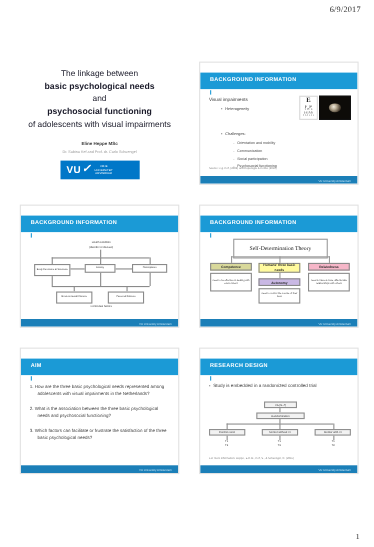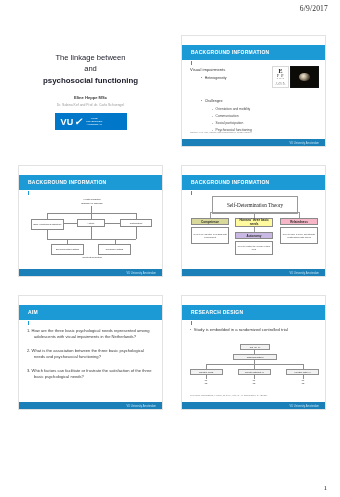--- a/index.html
+++ b/index.html
@@ -18,21 +18,21 @@
     font-family:"Liberation Serif",serif;
     font-size:7.5px;color:#2b2b2b;letter-spacing:.2px;
   }
   .page-number{
     position:absolute;bottom:5px;right:13px;
     font-family:"Liberation Serif",serif;
     font-size:7px;color:#2b2b2b;
   }
 
   .grid{
-    position:absolute;left:18px;top:35px;
+    position:absolute;left:18px;top:56px;
     width:304px;
     display:grid;
     grid-template-columns:145px 145px;
     grid-template-rows:112px 112px 115px;
     column-gap:14px;row-gap:38px;gap:18px;
   }
 
   .slide{
     position:relative;
     background:#ffffff;
@@ -182,22 +182,24 @@
 <body>
 
 <div class="page">
 
   <div class="date-header">6/9/2017</div>
 
   <div class="grid">
 
     <div class="slide plain title-slide">
       <div class="t-line">The linkage between</div>
+      <div class="t-line bold">basic psychological needs</div>
       <div class="t-line">and</div>
       <div class="t-line bold">psychosocial functioning</div>
+      <div class="t-line">of adolescents with visual impairments</div>
       <div class="t-author">Eline Heppe MSc</div>
       <div class="t-sup">Dr. Sabina Kef and Prof. dr. Carlo Schuengel</div>
       <div class="vu-logo">
         <span class="vu-text">VU</span>
         <span class="vu-mark">✓</span>
         <span class="vu-sub">
           <span>VRIJE</span><br>
           <span>UNIVERSITEIT</span><br>
           <span>AMSTERDAM</span>
         </span>

